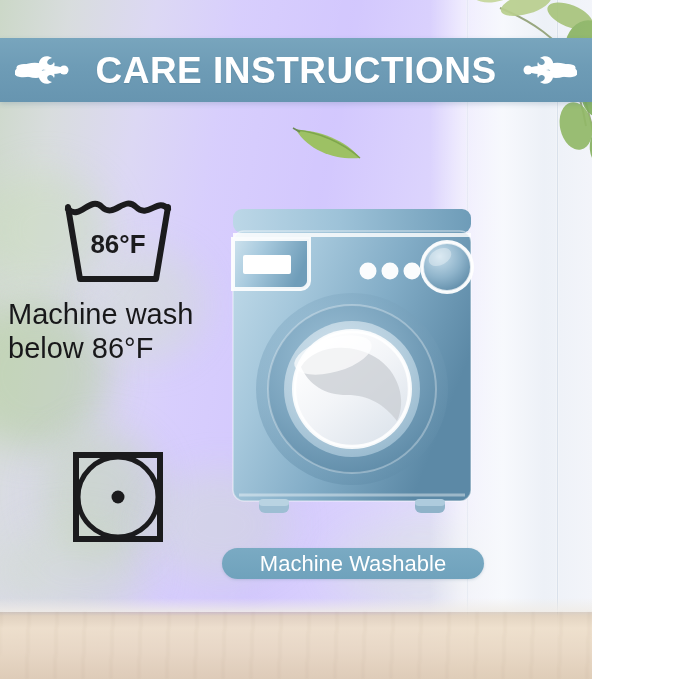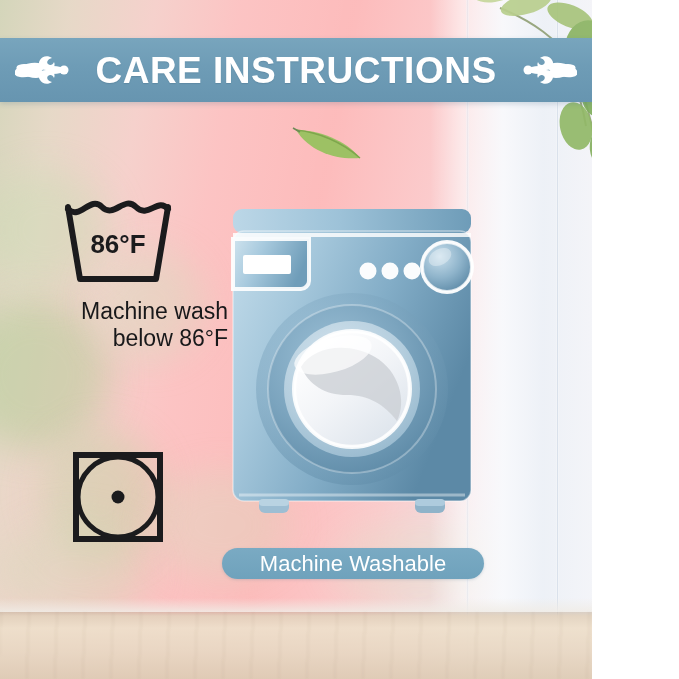--- a/index.html
+++ b/index.html
@@ -10,21 +10,21 @@
     overflow: hidden;
     font-family: "Liberation Sans", sans-serif;
     background: #ffffff;
   }
 
   #stage {
     position: relative;
     width: 592px;
     height: 679px;
     overflow: hidden;
-    background: #fca5a5;
+    background: #c4b5fd;
   }
 
   
   .bg-base {
     position: absolute; inset: 0;
     background:
       linear-gradient(100deg,
         rgba(205,222,190,0.85) 0%,
         rgba(223,234,211,0.75) 10%,
         rgba(240,245,236,0.55) 22%,
@@ -103,30 +103,30 @@
     font-size: 37px;
     font-weight: 700;
     letter-spacing: 0.5px;
     line-height: 1;
     white-space: nowrap;
     text-shadow: 0 1px 1px rgba(60,95,120,0.25);
   }
   .ornament { flex: 0 0 auto; }
 
   
-  .care-cell { position: absolute; width: 220px; text-align: right; }
+  .care-cell { position: absolute; width: 220px; text-align: left; }
   .care-cell.tl { left: 8px;   top: 196px; }
   .care-cell.tr { right: 4px;  top: 196px; }
   .care-cell.bl { left: 8px;   top: 448px; }
   .care-cell.br { right: 4px;  top: 448px; }
 
   .care-icon { height: 96px; display: flex; align-items: center; justify-content: center; }
   .care-label {
     margin-top: 6px;
-    font-size: 23px;
+    font-size: 29px;
     line-height: 1.16;
     color: #18181a;
     white-space: pre-line;
   }
 
   
   .machine { position: absolute; left: 229px; top: 209px; width: 246px; height: 325px; }
 
   
   .badge {

